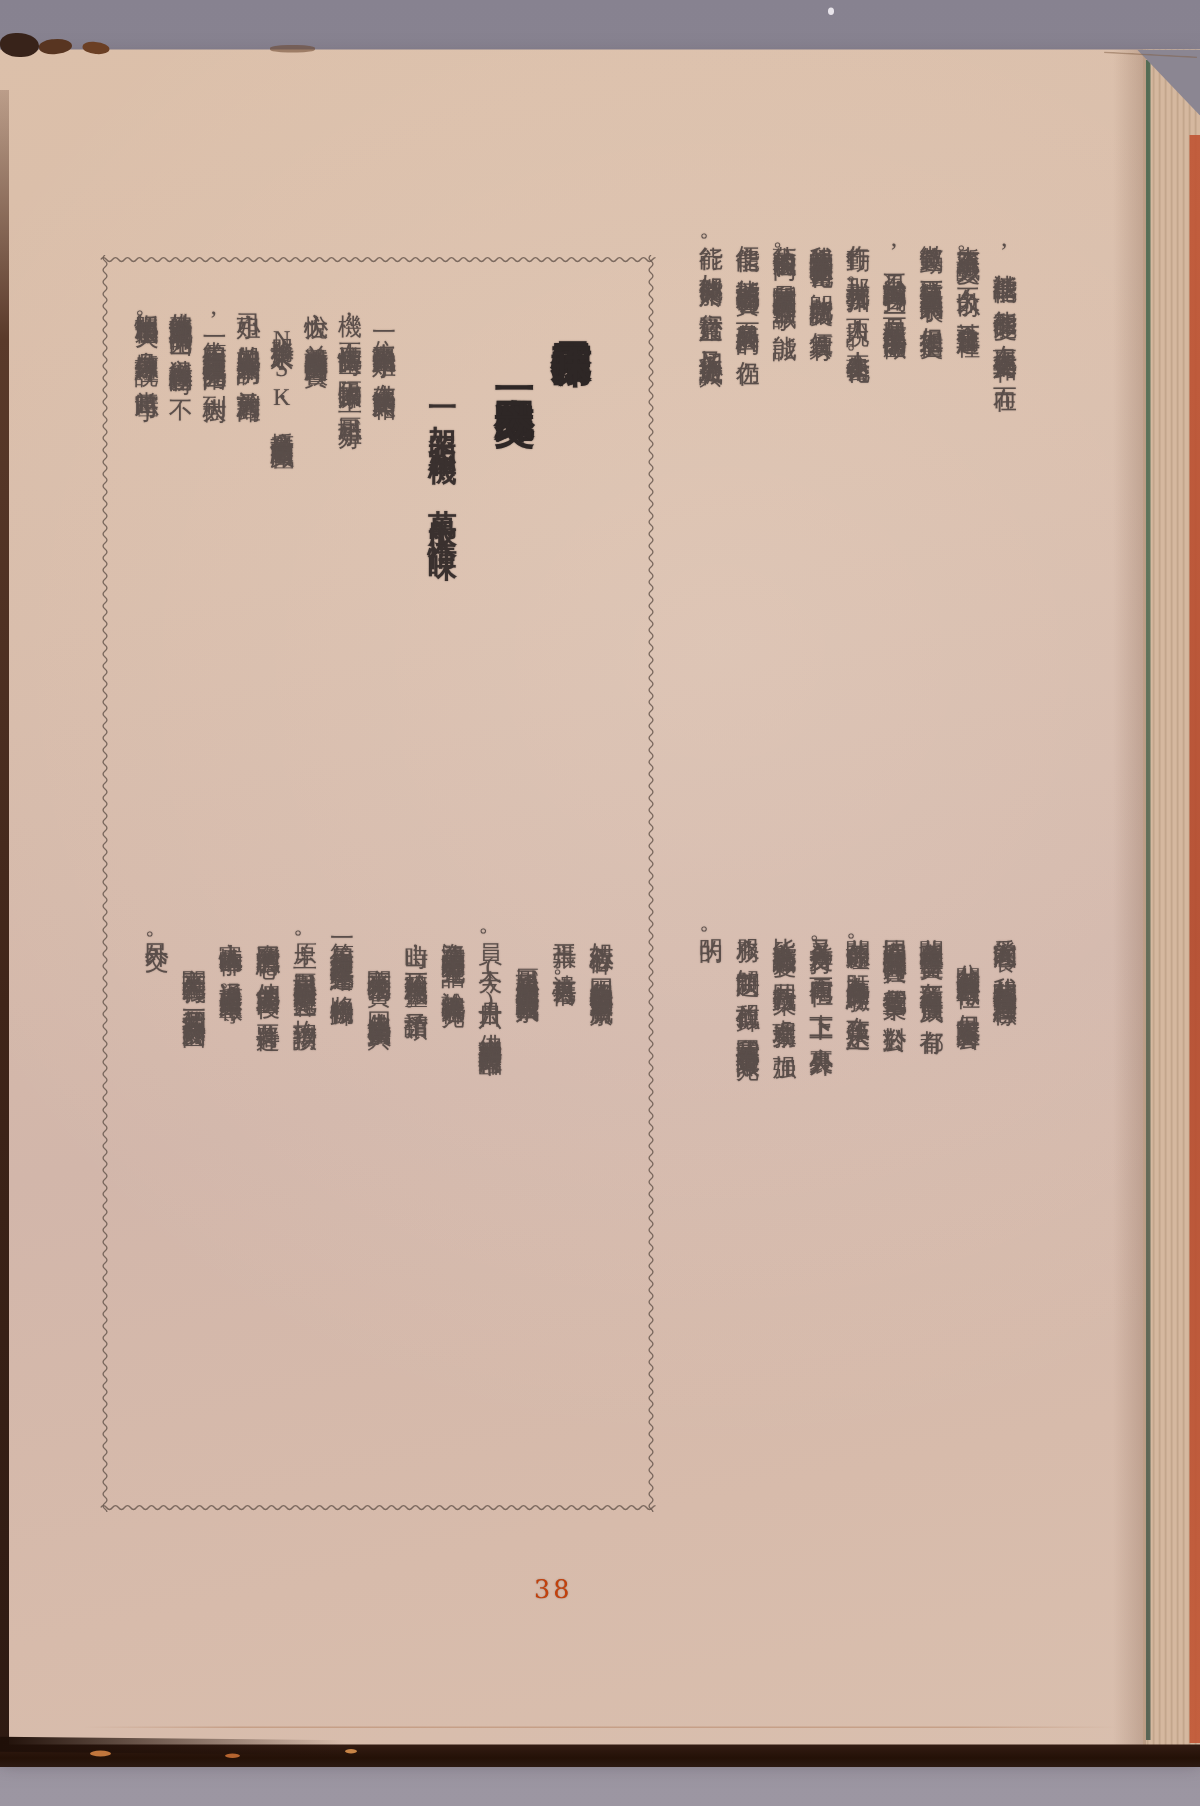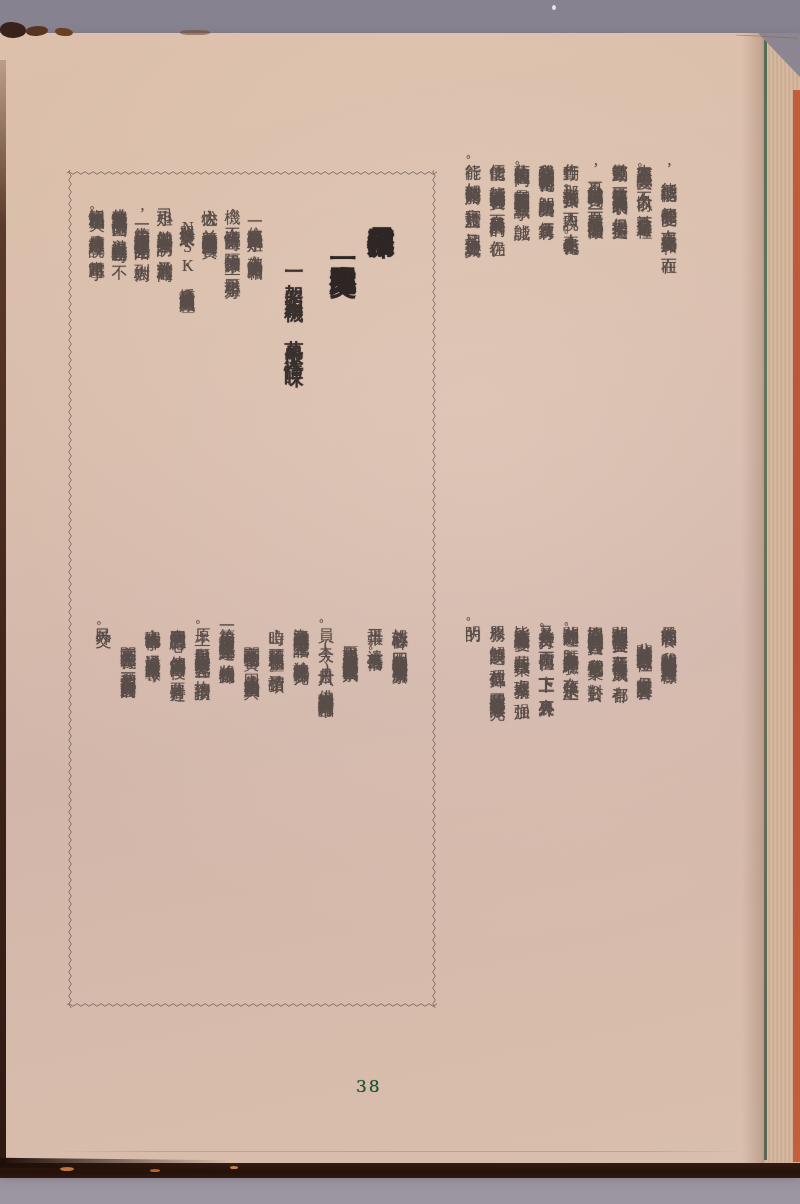--- a/index.html
+++ b/index.html
@@ -71,22 +71,22 @@
     font-weight:bold;color:#2e2726;white-space:nowrap;text-shadow:0 0 1px rgba(46,39,38,.6);}
   .title1{left:296px;top:36px;font-size:27px;letter-spacing:0.5px;}
   .title2{left:258px;top:74px;font-size:27px;letter-spacing:0.5px;}
   .subtitle{left:214px;top:91px;font-size:19px;letter-spacing:7px;color:#3a312f;}
 
   .telecom-top{right:534px;top:196px;height:386px;}
   .telecom-top .vcol{font-size:16px;line-height:22.6px;letter-spacing:1.1px;height:100%;}
   .telecom-bottom{right:388px;top:616px;height:382px;}
   .telecom-bottom .vcol{font-size:16px;line-height:24.7px;letter-spacing:1.1px;height:100%;}
 
-  .page-number{position:absolute;left:356px;top:1076px;font-size:17px;letter-spacing:2px;
-    color:#14532d;text-shadow:0 0 1px rgba(70,62,64,.5);font-family:"DejaVu Serif",serif;}
+  .page-number{position:absolute;left:356px;top:1050px;font-size:17px;letter-spacing:2px;
+    color:#c2410c;text-shadow:0 0 1px rgba(70,62,64,.5);font-family:"DejaVu Serif",serif;}
 </style>
 </head>
 <body>
 
 <div class="scene">
 
   <div class="paper"></div>
 
   <div class="fore-edge"></div>
   <div class="gutter-shade"></div>

